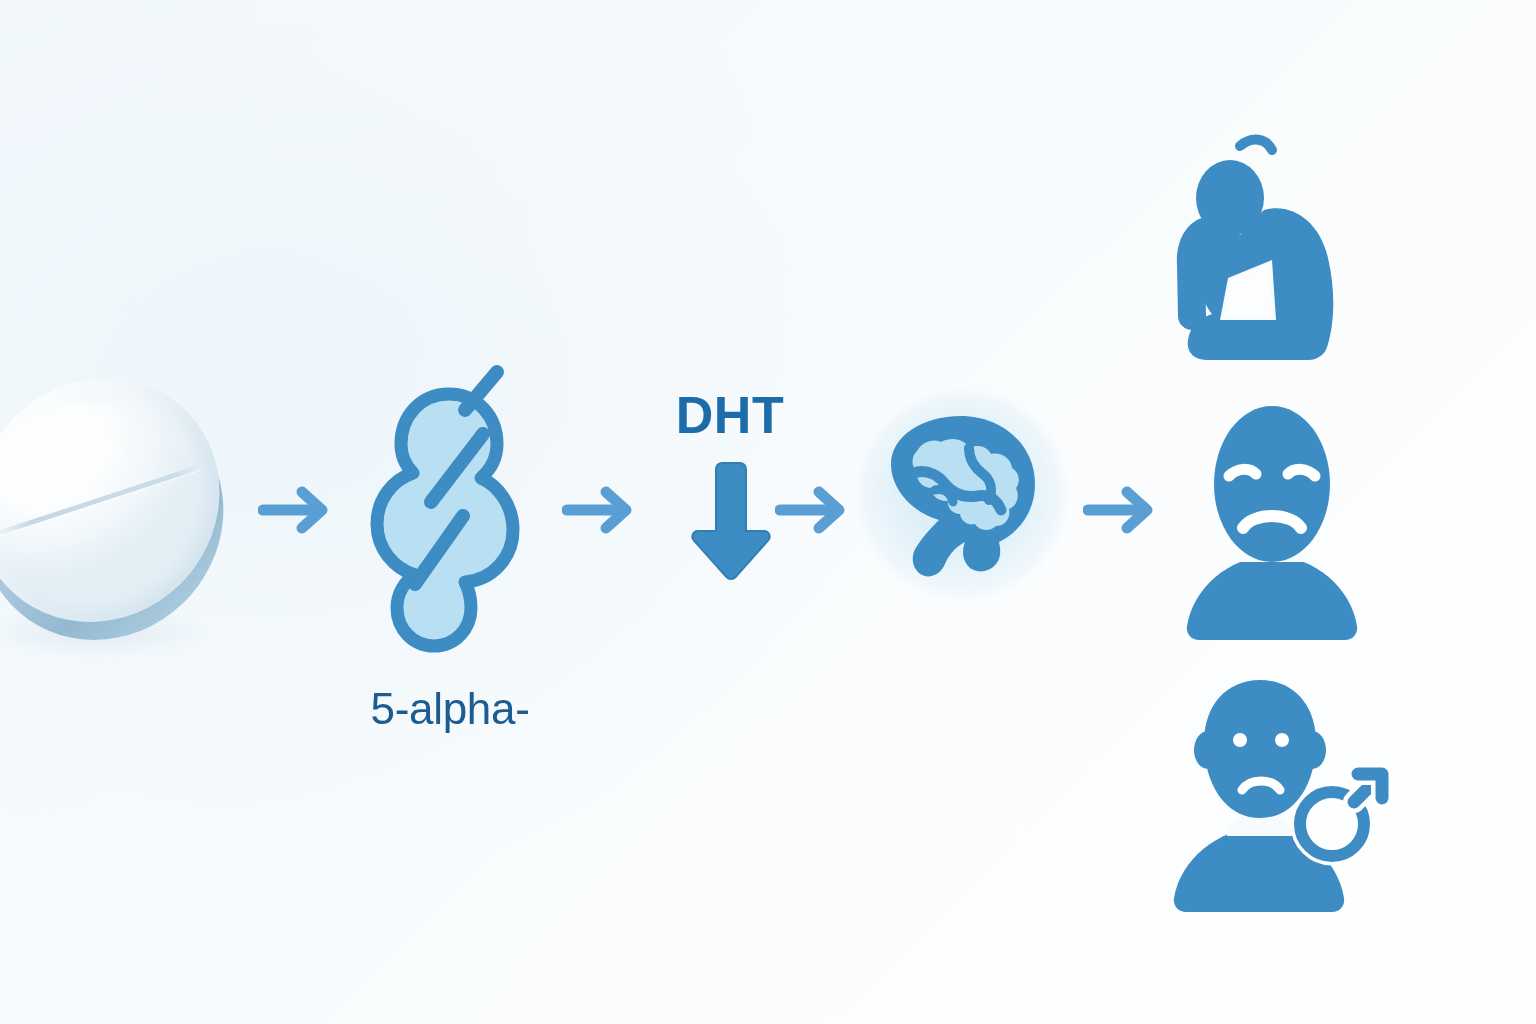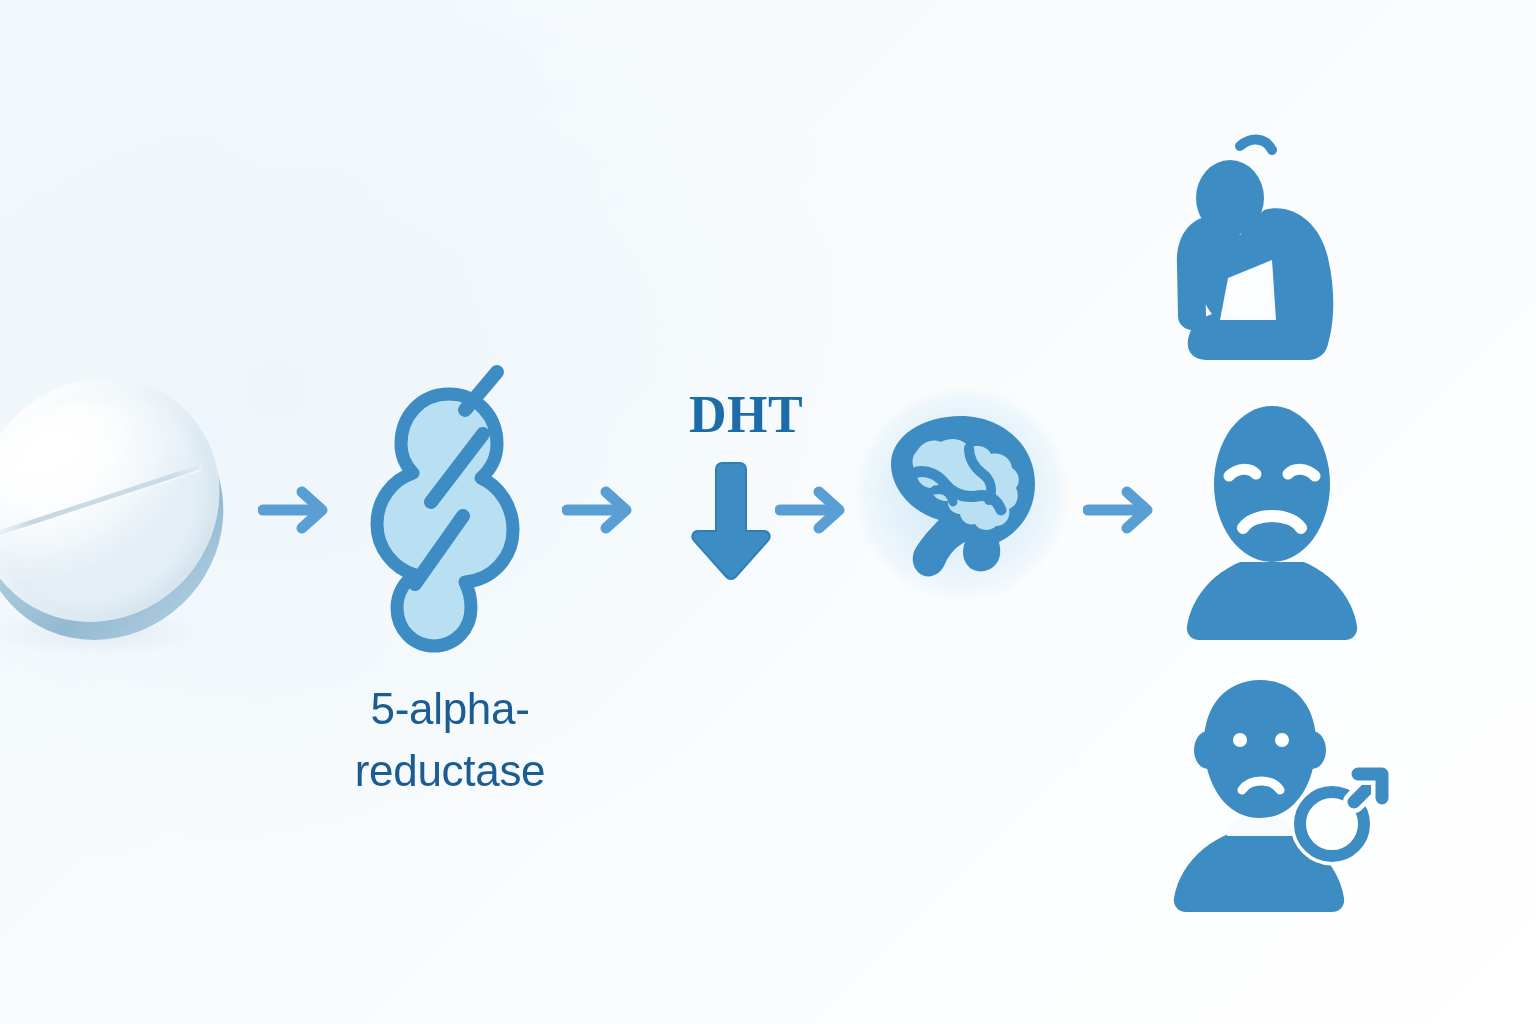--- a/index.html
+++ b/index.html
@@ -99,29 +99,28 @@
     font-size: 44px;
     line-height: 1.42;
     color: #1b5c92;
     letter-spacing: -0.3px;
   }
 
   
   #dht-wrap { left: 640px; top: 385px; width: 180px; height: 220px; }
   #dht-text {
     position: absolute;
-    left: 16px;
+    left: 0;
     top: 0;
     width: 180px;
     text-align: center;
     font-size: 52px;
     font-weight: bold;
     color: #1b6ca8;
     letter-spacing: 0.5px;
-    font-family: Liberation Serif, serif;
   }
   #dht-arrow { position: absolute; left: 46px; top: 72px; }
 
   
   #brain-wrap { left: 855px; top: 388px; width: 215px; height: 215px; }
   .brain-glow {
     position: absolute;
     left: 4px;
     top: 4px;
     width: 206px;
@@ -188,21 +187,20 @@
         <line x1="120" y1="52" x2="152" y2="14" stroke="#3d8dc4" stroke-width="14" stroke-linecap="round"></line>
 
         <line x1="138" y1="76" x2="86" y2="144" stroke="#3d8dc4" stroke-width="14" stroke-linecap="round"></line>
         <line x1="118" y1="158" x2="70" y2="226" stroke="#3d8dc4" stroke-width="14" stroke-linecap="round"></line>
       </g>
     </svg>
   </div>
 
   <div id="enzyme-label">
     <div>5-alpha-</div>
-    <div>reductase</div>
   </div>
 
   <div class="arrow-h" id="arrow-2">
     <svg width="82" height="56" viewBox="0 0 82 56">
       <g fill="none" stroke="#5a9fd4" stroke-width="11" stroke-linecap="round" stroke-linejoin="round">
         <line x1="5" y1="28" x2="58" y2="28"></line>
         <polyline points="44,10 64,28 44,46"></polyline>
       </g>
     </svg>
   </div>

